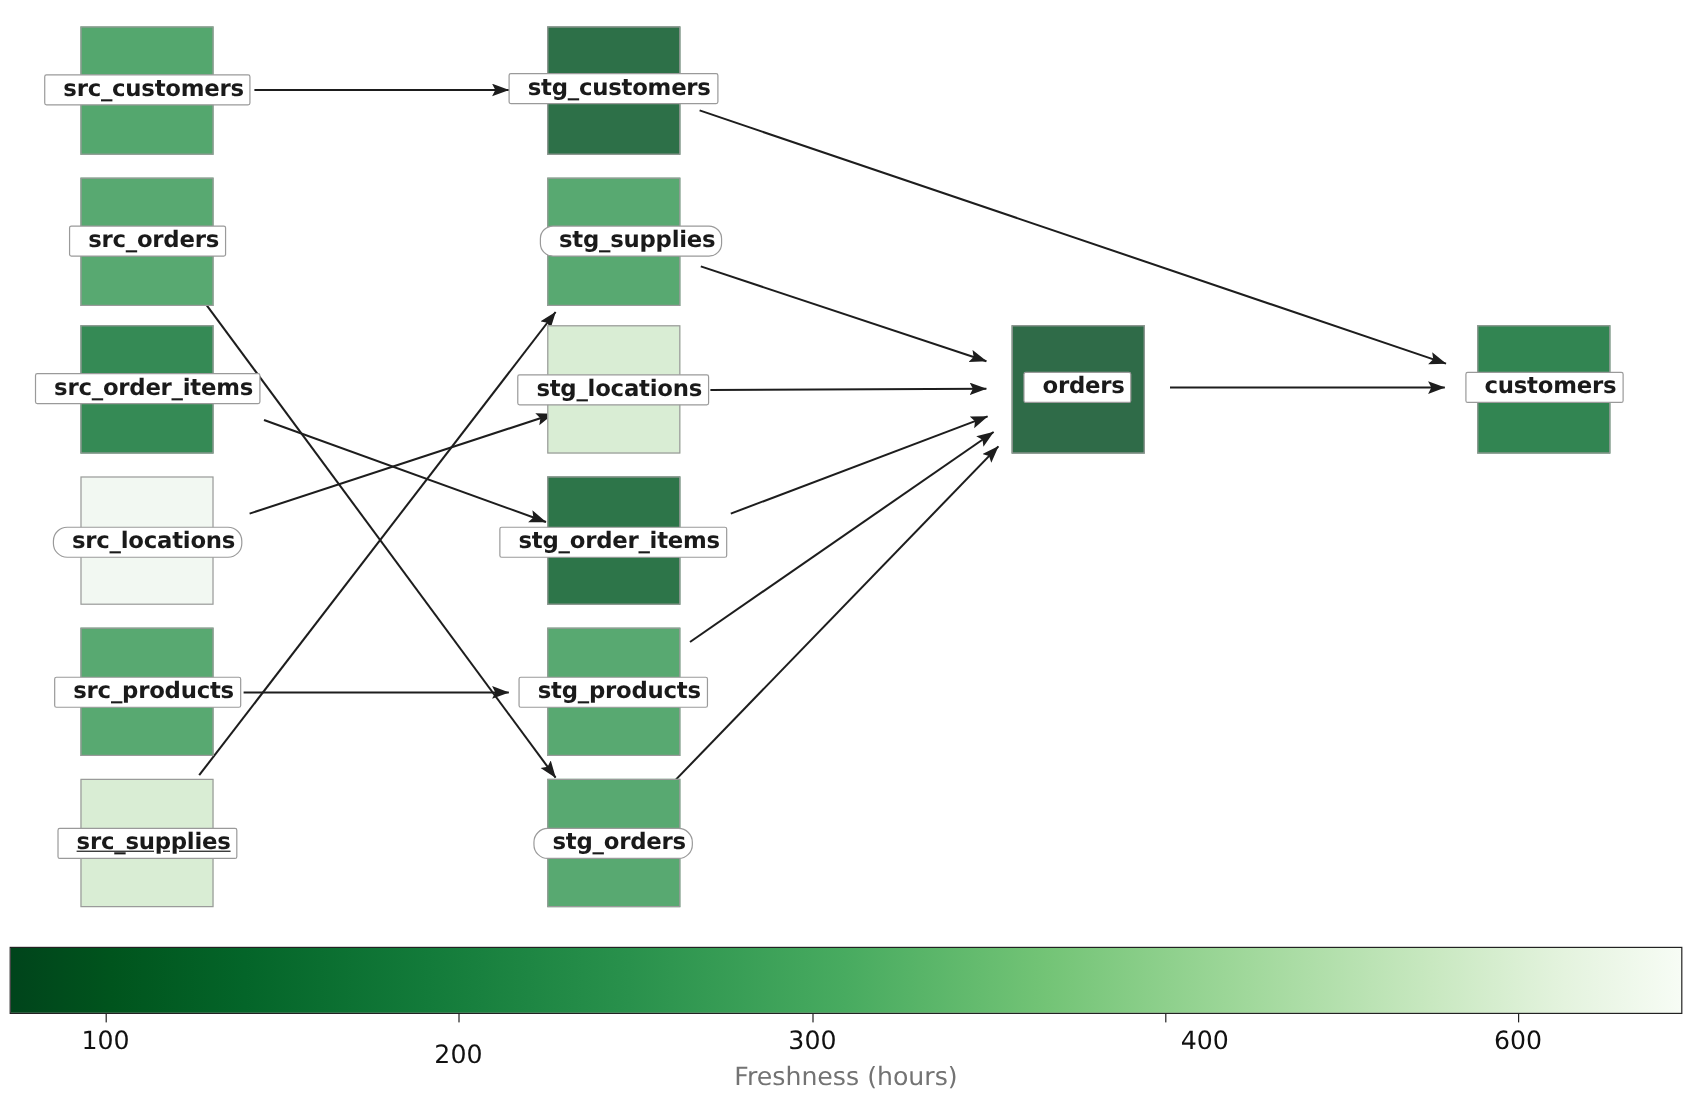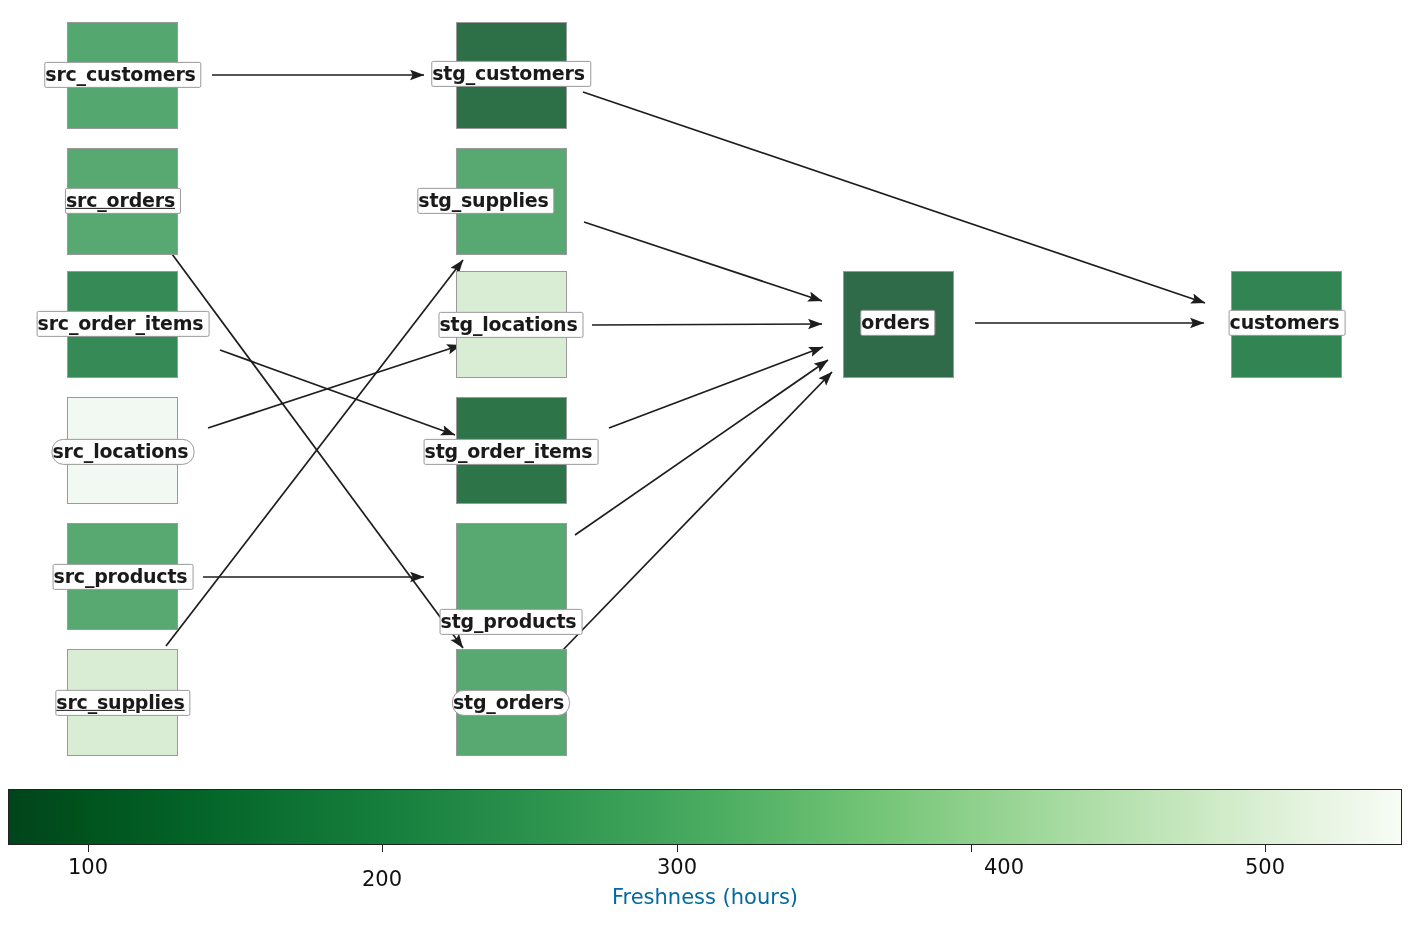--- a/index.html
+++ b/index.html
@@ -6,21 +6,21 @@
   body{width:1410px;height:926px;font-family:"DejaVu Sans",sans-serif;overflow:hidden;}
   #root{position:relative;width:1410px;height:926px;background:#ffffff;}
 
   .node{position:absolute;box-sizing:border-box;border:1px solid #9a9a9a;}
   .node-label{
     position:absolute;
     transform:translate(-50%,-50%);
     background:#ffffff;
     border:1.2px solid #9a9a9a;
     border-radius:2px;
-    padding:1px 5px 2px 0;
+    padding:1px 5px 2px 15px;
     font-size:19px;
     font-weight:700;
     color:#1a1a1a;
     white-space:nowrap;
     line-height:1.12;
     font-family:"DejaVu Sans",sans-serif;
     letter-spacing:-0.2px;
   }
 
   svg.edges{position:absolute;left:0;top:0;width:1410px;height:926px;pointer-events:none;}
@@ -43,21 +43,21 @@
        #e4f3de 93%,
        #f7fcf5 100%);
   }
   .tick{position:absolute;top:56px;width:1.2px;height:7px;background:#222;}
   .ticklabel{
     position:absolute;top:66px;transform:translateX(-50%);
     font-size:21px;color:#111;font-family:"DejaVu Sans",sans-serif;
   }
   #cbar-title{
     position:absolute;top:96px;width:100%;text-align:center;
-    font-size:21px;color:#0369a1;font-family:"DejaVu Sans",sans-serif;
+    font-size:21px;color:#737373;font-family:"DejaVu Sans",sans-serif;
   }
 </style>
 </head>
 <body>
 
 <div id="root">
 
   <svg class="edges" viewBox="0 0 1410 926">
     <defs>
       <marker id="arw" markerWidth="9" markerHeight="9" refX="8.2" refY="3.1" orient="auto" markerUnits="strokeWidth">
@@ -94,47 +94,47 @@
   <div class="node" style="left:456px;top:148px;width:111px;height:107px;background:#58a971;"></div>
   <div class="node" style="left:456px;top:271px;width:111px;height:107px;background:#d9edd4;"></div>
   <div class="node" style="left:456px;top:397px;width:111px;height:107px;background:#2d7549;"></div>
   <div class="node" style="left:456px;top:523px;width:111px;height:107px;background:#58a971;"></div>
   <div class="node" style="left:456px;top:649px;width:111px;height:107px;background:#58a971;"></div>
 
   <div class="node" style="left:843px;top:271px;width:111px;height:107px;background:#2f6b48;"></div>
   <div class="node" style="left:1231px;top:271px;width:111px;height:107px;background:#328552;"></div>
 
   <div class="node-label" style="left:123px;top:75px;">src_customers</div>
-  <div class="node-label" style="left:123px;top:201px;text-decoration:underline;">src_orders</div>
+  <div class="node-label" style="left:123px;top:201px;">src_orders</div>
   <div class="node-label" style="left:123px;top:324px;">src_order_items</div>
   <div class="node-label" style="left:123px;top:452px;border-radius:12px;">src_locations</div>
   <div class="node-label" style="left:123px;top:577px;">src_products</div>
   <div class="node-label" style="left:123px;top:703px;text-decoration:underline;">src_supplies</div>
 
   <div class="node-label" style="left:511px;top:74px;">stg_customers</div>
-  <div class="node-label" style="left:486px;top:201px;">stg_supplies</div>
+  <div class="node-label" style="left:526px;top:201px;border-radius:11px;">stg_supplies</div>
   <div class="node-label" style="left:511px;top:325px;">stg_locations</div>
   <div class="node-label" style="left:511px;top:452px;">stg_order_items</div>
-  <div class="node-label" style="left:511px;top:577px;margin-top:45px;">stg_products</div>
+  <div class="node-label" style="left:511px;top:577px;">stg_products</div>
   <div class="node-label" style="left:511px;top:703px;border-radius:12px;">stg_orders</div>
 
   <div class="node-label" style="left:898px;top:323px;">orders</div>
   <div class="node-label" style="left:1287px;top:323px;">customers</div>
 
   <div id="cbar-wrap">
     <div id="cbar"></div>
 
     <div class="tick" style="left:80px;"></div>
     <div class="tick" style="left:374px;"></div>
     <div class="tick" style="left:669px;"></div>
     <div class="tick" style="left:963px;"></div>
     <div class="tick" style="left:1257px;"></div>
 
     <div class="ticklabel" style="left:80px;">100</div>
     <div class="ticklabel" style="left:374px;margin-top:12px;">200</div>
     <div class="ticklabel" style="left:669px;">300</div>
     <div class="ticklabel" style="left:963px;margin-left:33px;">400</div>
-    <div class="ticklabel" style="left:1257px;">500</div>
+    <div class="ticklabel" style="left:1257px;">600</div>
 
     <div id="cbar-title">Freshness (hours)</div>
   </div>
 
 </div>
 
 </body></html>

